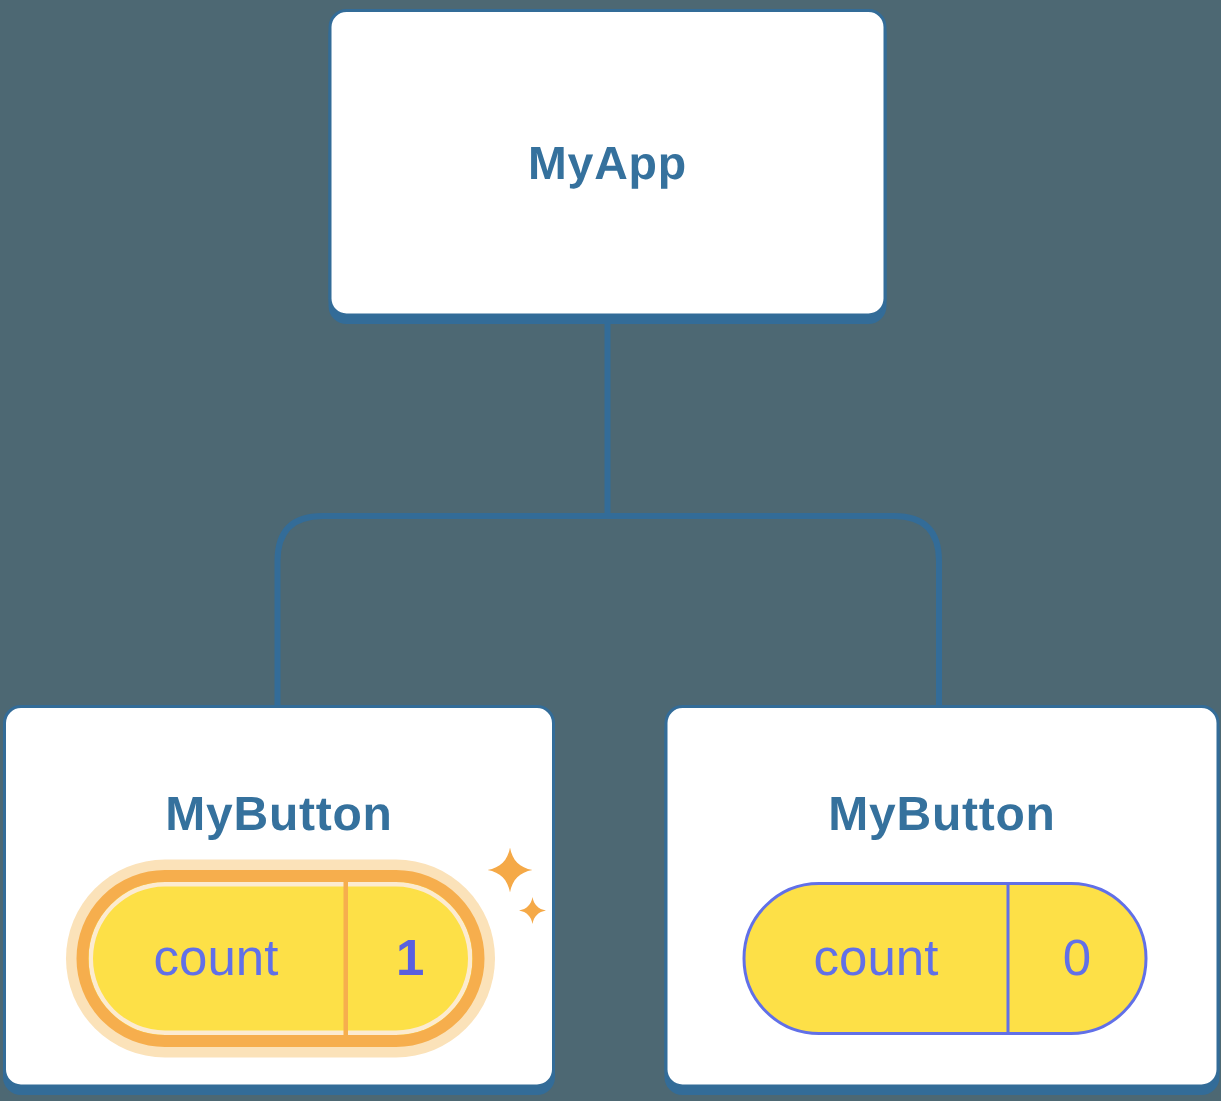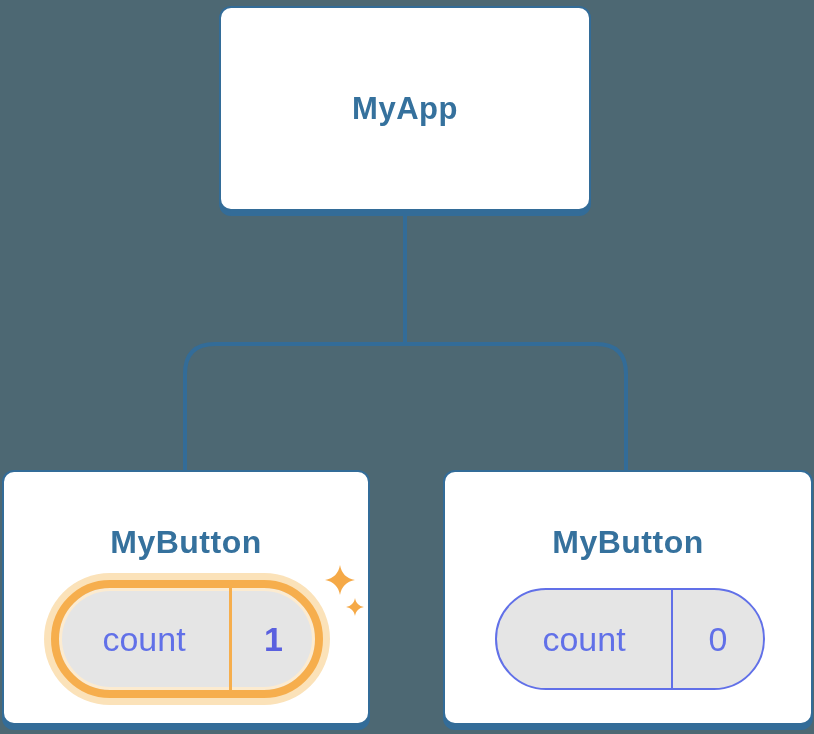--- a/index.html
+++ b/index.html
@@ -41,21 +41,21 @@
   }
   .child-title {
     position: absolute; left: 0; right: 0; top: 48px;
     text-align: center;
     line-height: 44px;
     font-size: 32px;
   }
   .pill {
     position: absolute;
     box-sizing: border-box;
-    background: #e5e5e5;
+    background: #fde047;
     display: flex;
     align-items: stretch;
     overflow: hidden;
   }
   .pill-highlight {
     left: 47px; top: 108px;
     width: 272px; height: 118px;
     border: 8px solid #F6AE4D;
     border-radius: 60px;
     box-shadow: 0 0 0 7px #FBE2B9, inset 0 0 0 3px #FCEBD0;

